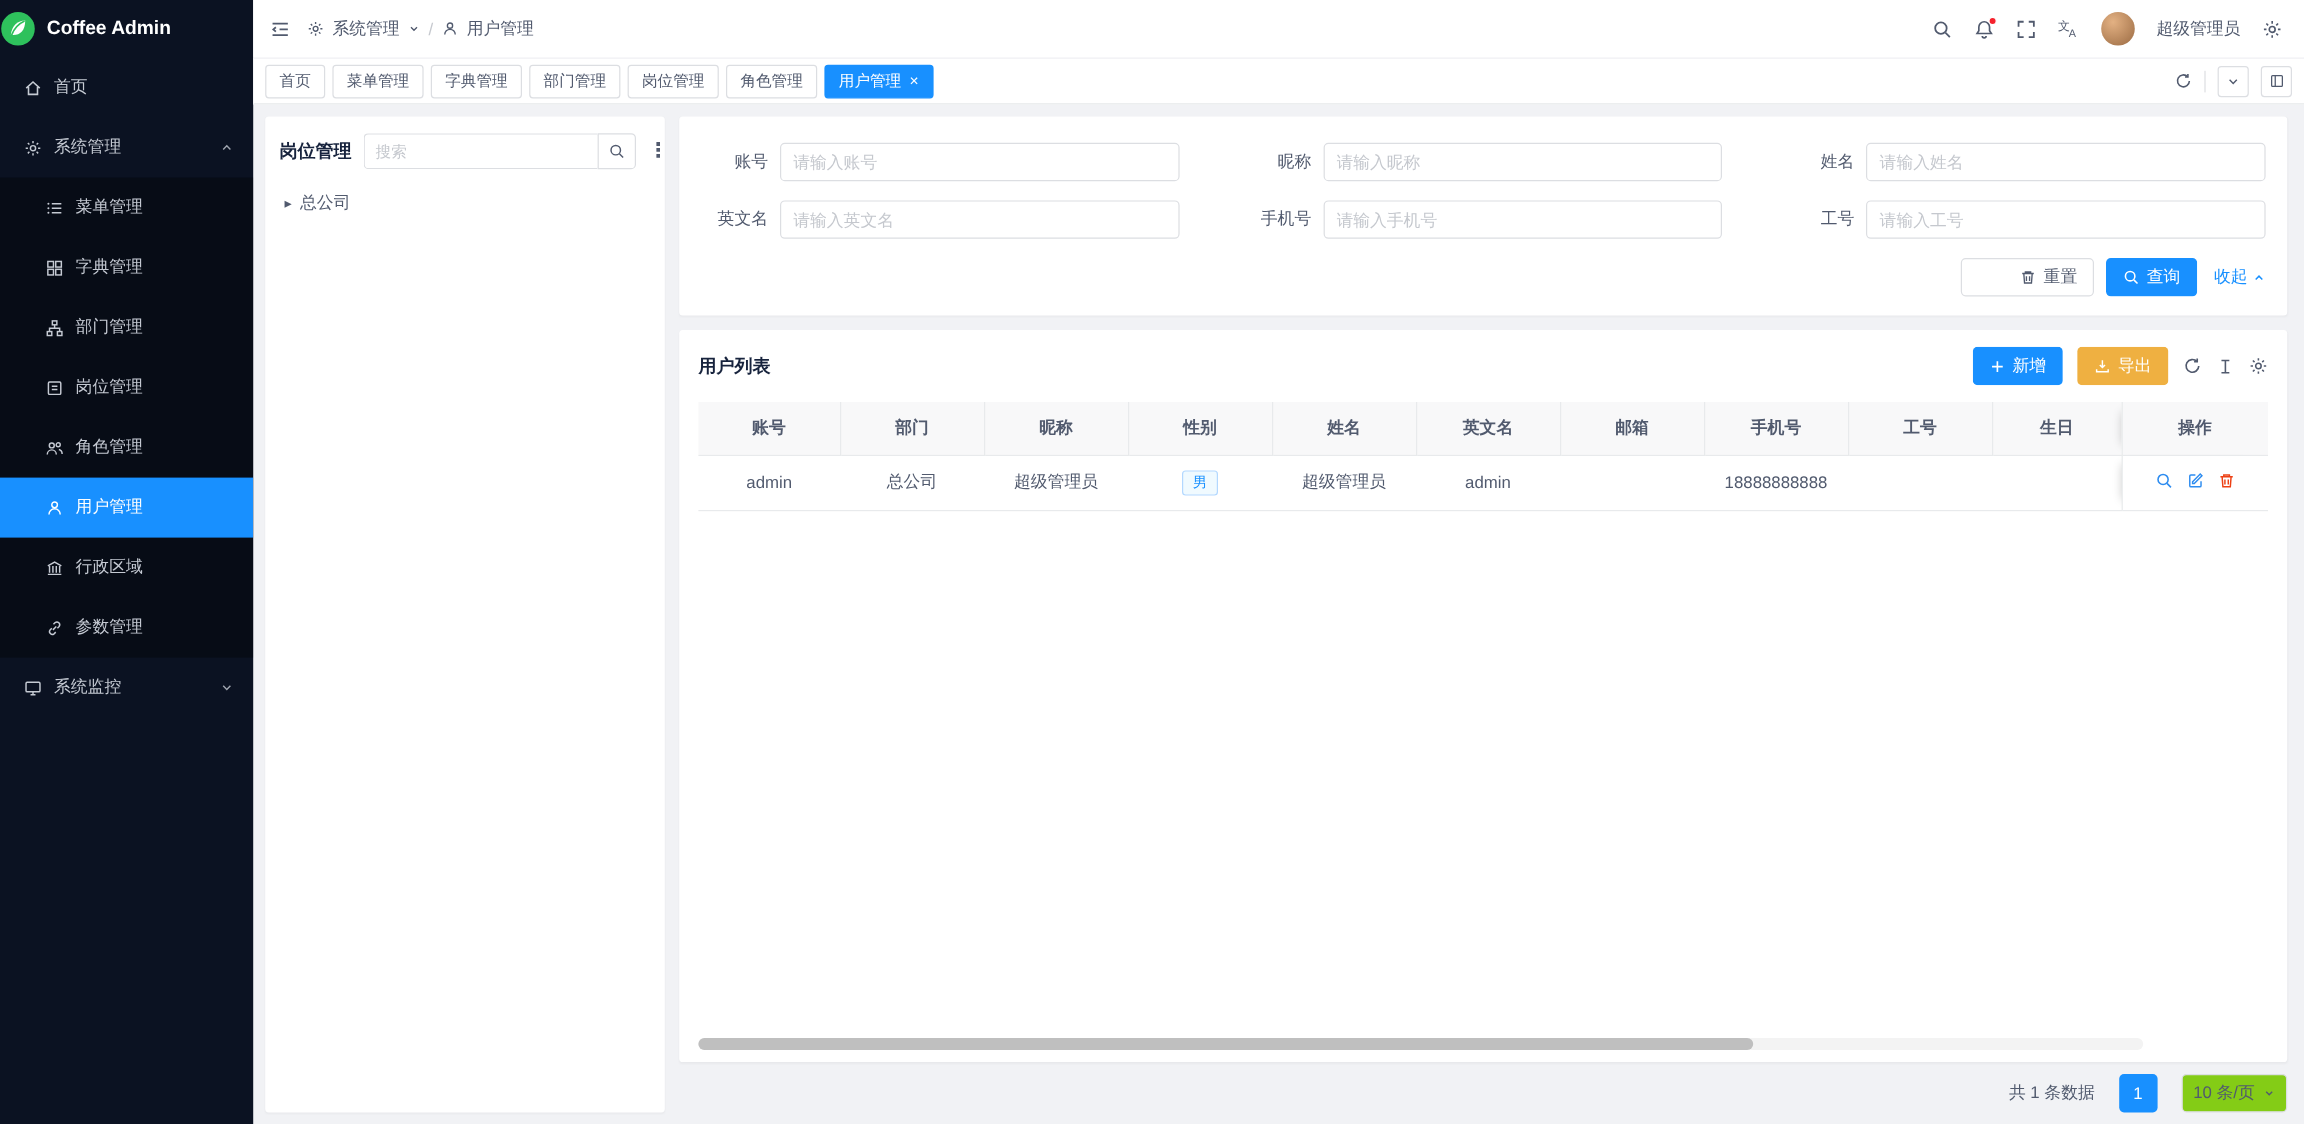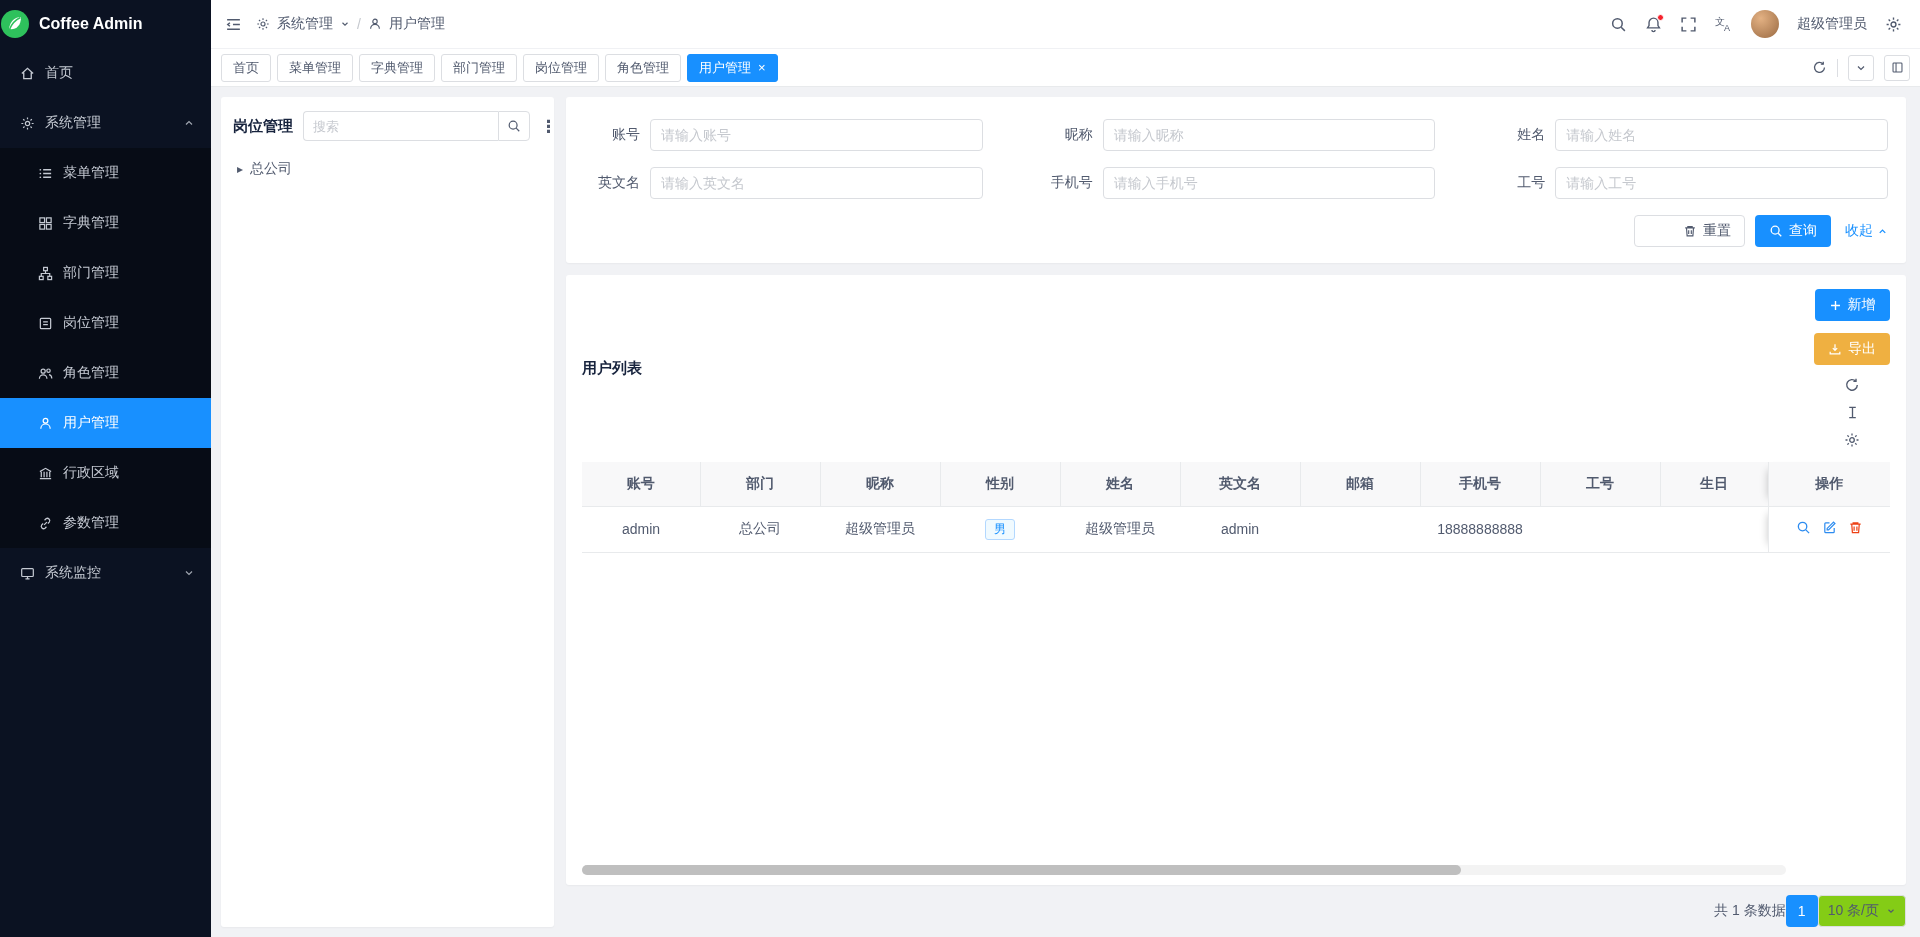--- a/index.html
+++ b/index.html
@@ -71,38 +71,38 @@
   .btn { height:32px; padding:0 13px; display:inline-flex; align-items:center; gap:6px; border-radius:4px; font-size:14px; cursor:pointer; border:1px solid transparent; background:#fff; }
   .btn-default { border-color:#dcdee2; color:#515a6e;padding-left:48px; }
   .btn-primary { background:#1890ff; color:#fff; }
   .btn-warning { background:#efb041; color:#fff; }
   .link-collapse { color:#1890ff; display:inline-flex; align-items:center; gap:4px; cursor:pointer; margin-left:4px; }
 
   
   .table-card { margin-top:12px; flex:1; padding:14px 16px 20px; display:flex; flex-direction:column; position:relative; min-height:0; }
   .tc-head { display:flex; align-items:center; margin-bottom:14px;gap:14px; }
   .tc-title { font-size:15px; font-weight:700; color:#17233d; }
-  .tc-actions { margin-left:auto; display:flex; align-items:center; gap:12px;flex-direction:column; }
+  .tc-actions { margin-left:auto; display:flex; gap:12px; }
   .tc-actions .icon-btn { color:#515a6e; }
 
   table.user-table { width:100%; border-collapse:collapse; table-layout:fixed; }
   .user-table th { height:44px; background:#f8f8f9; font-weight:700; font-size:14px; color:#515a6e; text-align:center; border-bottom:1px solid #e8eaec; border-right:1px solid #e8eaec; }
   .user-table th:last-child { border-right:none; }
   .user-table td { height:46px; text-align:center; font-size:14px; color:#515a6e; border-bottom:1px solid #e8eaec; }
   .col-op { border-left:1px solid #e8eaec; box-shadow:-8px 0 8px -8px rgba(0,0,0,.22); }
   .tag-male { display:inline-block; padding:1px 8px; font-size:12px; color:#1890ff; background:#f0faff; border:1px solid #b3d8ff; border-radius:3px; line-height:17px; }
   .op-icons { display:inline-flex; gap:11px; align-items:center; }
   .op-icons .icon-btn.blue { color:#2d8cf0; }
   .op-icons .icon-btn.red { color:#ed4014; }
 
   .hscroll { position:absolute; left:16px; right:120px; bottom:10px; height:10px; background:#f3f3f3; border-radius:5px; }
   .hscroll-thumb { position:absolute; left:0; top:0; height:10px; width:73%; background:#bfbfbf; border-radius:5px; cursor:pointer; }
 
   
-  .pagination { margin-top:10px; height:32px; display:flex; align-items:center; justify-content:flex-end; gap:0; }
+  .pagination { margin-top:10px; height:32px; display:flex; align-items:center; justify-content:flex-end; gap:20px; }
   .page-total { color:#515a6e; }
   .page-num { width:32px; height:32px; background:#1890ff; color:#fff; border-radius:4px; display:flex; align-items:center; justify-content:center; cursor:pointer; }
   .page-size { height:32px; background:#84cc16; border:1px solid #dcdee2; border-radius:4px; padding:0 9px; display:flex; align-items:center; gap:7px; cursor:pointer; color:#515a6e; }
 
   svg.ic { display:block; }
 </style>
 </head>
 <body>
 
 <div class="app">

